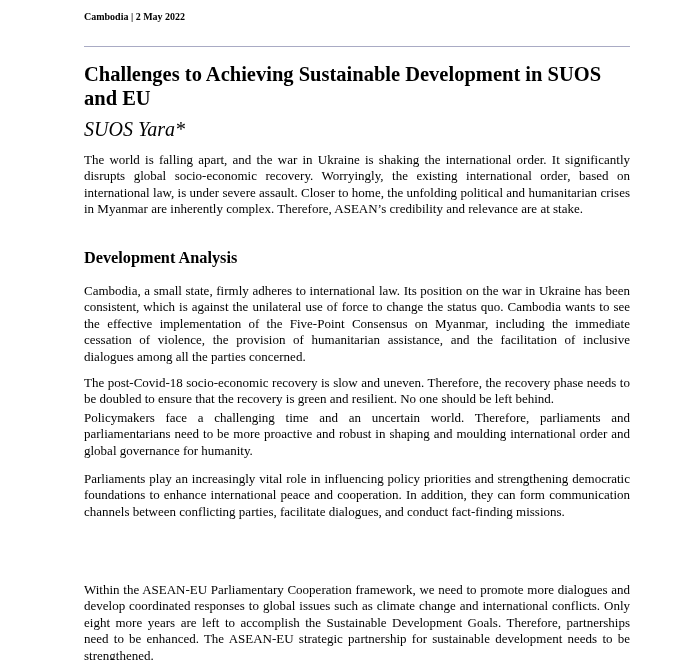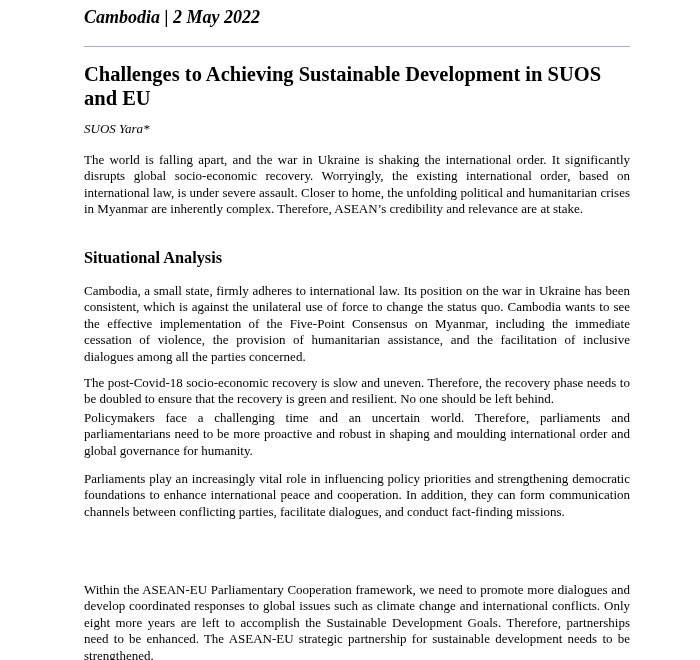--- a/index.html
+++ b/index.html
@@ -3,33 +3,33 @@
 <meta charset="utf-8">
 <style>
   html, body { margin: 0; padding: 0; background: #ffffff; }
   body {
     width: 700px; height: 660px; overflow: hidden; position: relative;
     font-family: "Liberation Serif", "DejaVu Serif", serif; color: #000;
   }
   .page { position: absolute; left: 84px; top: 0; width: 546px; }
   .dateline {
     position: absolute; left: 0; top: 8px;
-    font-weight: bold; font-size: 18px; line-height: 18px; white-space: nowrap; font-style: italic;
+    font-weight: bold; font-size: 10px; line-height: 18px; white-space: nowrap;
   }
   .rule {
     position: absolute; left: 0; top: 46px; width: 546px; height: 0;
     border-top: 1px solid #a9abc4;
   }
   .title {
     position: absolute; left: 0; top: 62px; width: 546px; margin: 0;
     font-weight: bold; font-size: 20.5px; line-height: 24px;
   }
   .author {
     position: absolute; left: 0; top: 120px;
-    font-style: italic; font-size: 13px; line-height: 18px;
+    font-style: italic; font-size: 20px; line-height: 18px;
   }
   .para {
     position: absolute; left: 0; width: 546px; margin: 0;
     font-size: 13px; line-height: 16.4px; text-align: justify;
   }
   .para.last-left { text-align-last: left; }
   .heading {
     position: absolute; left: 0; top: 248px; margin: 0;
     font-weight: bold; font-size: 16.3px; line-height: 20px;
   }
@@ -38,20 +38,20 @@
 <body>
 
 <div class="page">
   <div class="dateline">Cambodia | 2 May 2022</div>
   <div class="rule"></div>
   <h1 class="title">Challenges to Achieving Sustainable Development in SUOS and EU</h1>
   <div class="author">SUOS Yara*</div>
 
   <p class="para last-left" style="top:152px;">The world is falling apart, and the war in Ukraine is shaking the international order. It significantly disrupts global socio-economic recovery. Worryingly, the existing international order, based on international law, is under severe assault. Closer to home, the unfolding political and humanitarian crises in Myanmar are inherently complex. Therefore, ASEAN’s credibility and relevance are at stake.</p>
 
-  <h2 class="heading">Situational Analysis</h2>
+  <h2 class="heading">Development Analysis</h2>
 
   <p class="para last-left" style="top:283px;">Cambodia, a small state, firmly adheres to international law. Its position on the war in Ukraine has been consistent, which is against the unilateral use of force to change the status quo.  Cambodia wants to see the effective implementation of the Five-Point Consensus on Myanmar, including the immediate cessation of violence, the provision of humanitarian assistance, and the facilitation of inclusive dialogues among all the parties concerned.</p>
   <p class="para last-left" style="top:375px;">The post-Covid-18 socio-economic recovery is slow and uneven. Therefore, the recovery phase needs to be doubled to ensure that the recovery is green and resilient. No one should be left behind.</p>
   <p class="para last-left" style="top:410px;">Policymakers face a challenging time and an uncertain world. Therefore, parliaments and parliamentarians need to be more proactive and robust in shaping and moulding international order and global governance for humanity.</p>
   <p class="para last-left" style="top:471px;">Parliaments play an increasingly vital role in influencing policy priorities and strengthening democratic foundations to enhance international peace and cooperation. In addition, they can form communication channels between conflicting parties, facilitate dialogues, and conduct fact-finding missions.</p>
   <p class="para last-left" style="top:582px;">Within the ASEAN-EU Parliamentary Cooperation framework, we need to promote more dialogues and develop coordinated responses to global issues such as climate change and international conflicts. Only eight more years are left to accomplish the Sustainable Development Goals. Therefore, partnerships need to be enhanced. The ASEAN-EU strategic partnership for sustainable development needs to be strengthened.</p>
 </div>
 
 </body></html>

